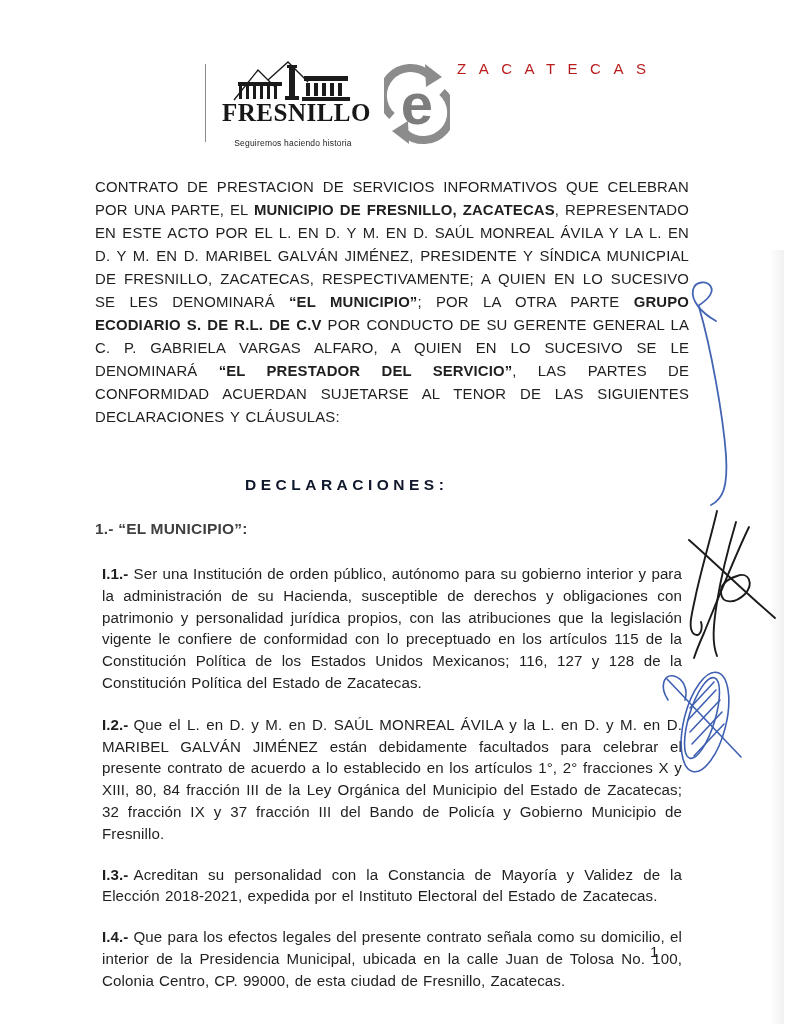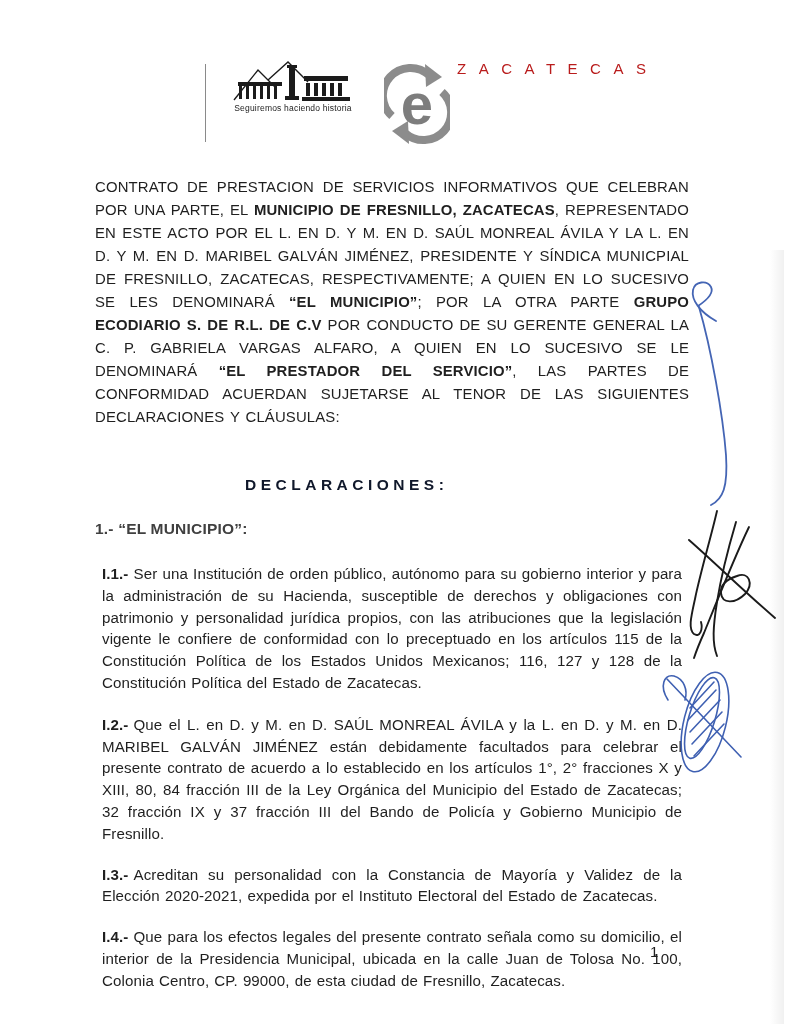--- a/index.html
+++ b/index.html
@@ -15,21 +15,21 @@
   
   .hdr{position:absolute;top:52px;left:0;width:791px;height:120px;}
   .seal{position:absolute;left:106px;top:6px;width:92px;text-align:center;}
   .seal svg{display:block;margin:0 auto;}
   .seal-caption{font-size:7px;font-weight:700;letter-spacing:.4px;color:#2d2d2d;margin-top:1px;}
   .seal-years{font-size:13px;font-weight:700;color:#141414;letter-spacing:.5px;}
   .hdr-divider{position:absolute;left:205px;top:12px;width:1px;height:78px;background:#8a8a8a;}
   .fresnillo{position:absolute;left:222px;top:8px;width:142px;text-align:center;}
   .fresnillo svg{display:block;margin:0 auto;}
   .fresnillo-name{font-family:"Liberation Serif","DejaVu Serif",serif;font-size:25px;font-weight:700;color:#171717;letter-spacing:.5px;line-height:1;margin-top:-2px;}
-  .fresnillo-tagline{font-size:8.5px;color:#1c1c1c;margin-top:1px;letter-spacing:.2px;}
+  .fresnillo-tagline{font-size:8.5px;color:#1c1c1c;margin-top:13px;letter-spacing:.2px;}
   .ecodiario{position:absolute;left:384px;top:8px;display:flex;align-items:flex-start;}
   .eco-text{margin-left:2px;}
   .eco-name{font-size:52px;font-weight:700;color:#4b4b4b;letter-spacing:-2px;line-height:1;margin-top:2px;}
   .eco-sub{font-size:15px;font-weight:400;color:#b91c1c;letter-spacing:12.5px;margin-top:0px;margin-left:5px;white-space:nowrap;}
   
   .doc{position:absolute;left:95px;top:176px;width:594px;}
   .intro{
     font-size:14.9px;line-height:23px;text-align:justify;
     letter-spacing:.15px;word-spacing:1.5px;margin:0;
   }
@@ -77,20 +77,21 @@
         <rect x="55" y="5" width="10" height="3" fill="#1b1b1b"></rect>
         <rect x="53" y="36" width="14" height="4" fill="#1b1b1b"></rect>
         <rect x="72" y="16" width="44" height="5" fill="#1b1b1b"></rect>
         <rect x="74" y="23" width="4" height="13" fill="#1b1b1b"></rect>
         <rect x="82" y="23" width="4" height="13" fill="#1b1b1b"></rect>
         <rect x="90" y="23" width="4" height="13" fill="#1b1b1b"></rect>
         <rect x="98" y="23" width="4" height="13" fill="#1b1b1b"></rect>
         <rect x="106" y="23" width="4" height="13" fill="#1b1b1b"></rect>
         <rect x="70" y="37" width="48" height="4" fill="#1b1b1b"></rect>
       </svg>
+      <div class="fresnillo-name">FRESNILLO</div>
       <div class="fresnillo-tagline">Seguiremos haciendo historia</div>
     </div>
 
     <div class="ecodiario">
       <svg width="66" height="88" viewBox="0 0 66 88">
         <path d="M8,56 A27,27 0 0 1 45,15" fill="none" stroke="#8c8c8c" stroke-width="8"></path>
         <polygon points="41,4 58,17 42,27" fill="#8c8c8c"></polygon>
         <path d="M58,32 A27,27 0 0 1 21,73" fill="none" stroke="#8c8c8c" stroke-width="8"></path>
         <polygon points="25,84 8,71 24,61" fill="#8c8c8c"></polygon>
         <text x="33" y="64" font-size="58" font-weight="700" fill="#7d7d7d" text-anchor="middle" font-family="Liberation Sans, DejaVu Sans, sans-serif">e</text>
@@ -106,21 +107,21 @@
     <p class="intro"><span>CONTRATO DE PRESTACION DE SERVICIOS INFORMATIVOS QUE CELEBRAN POR UNA PARTE, EL </span><span class="bold">MUNICIPIO DE FRESNILLO, ZACATECAS</span><span>, REPRESENTADO EN ESTE ACTO POR EL L. EN D. Y M. EN D. SAÚL MONREAL ÁVILA Y LA L. EN D. Y M. EN D. MARIBEL GALVÁN JIMÉNEZ, PRESIDENTE Y SÍNDICA MUNICPIAL DE FRESNILLO, ZACATECAS, RESPECTIVAMENTE; A QUIEN EN LO SUCESIVO SE LES DENOMINARÁ </span><span class="bold">“EL MUNICIPIO”</span><span>; POR LA OTRA PARTE </span><span class="bold">GRUPO ECODIARIO S. DE R.L. DE C.V</span><span> POR CONDUCTO DE SU GERENTE GENERAL LA C. P. GABRIELA VARGAS ALFARO, A QUIEN EN LO SUCESIVO SE LE DENOMINARÁ </span><span class="bold">“EL PRESTADOR DEL SERVICIO”</span><span>, LAS PARTES DE CONFORMIDAD ACUERDAN SUJETARSE AL TENOR DE LAS SIGUIENTES DECLARACIONES Y CLÁUSULAS:</span></p>
 
     <div class="decl-heading">DECLARACIONES:</div>
 
     <div class="section-heading">1.- “EL MUNICIPIO”:</div>
 
     <p class="clause c1"><span class="clause-prefix">I.1.-</span><span>Ser una Institución de orden público, autónomo para su gobierno interior y para la administración de su Hacienda, susceptible de derechos y obligaciones con patrimonio y personalidad jurídica propios, con las atribuciones que la legislación vigente le confiere de conformidad con lo preceptuado en los artículos 115 de la Constitución Política de los Estados Unidos Mexicanos; 116, 127 y 128 de la Constitución Política del Estado de Zacatecas.</span></p>
 
     <p class="clause c2"><span class="clause-prefix">I.2.-</span><span>Que el L. en D. y M. en D. SAÚL MONREAL ÁVILA y la L. en D. y M. en D. MARIBEL GALVÁN JIMÉNEZ están debidamente facultados para celebrar el presente contrato de acuerdo a lo establecido en los artículos 1°, 2° fracciones X y XIII, 80, 84 fracción III de la Ley Orgánica del Municipio del Estado de Zacatecas; 32 fracción IX y 37 fracción III del Bando de Policía y Gobierno Municipio de Fresnillo.</span></p>
 
-    <p class="clause c3"><span class="clause-prefix">I.3.-</span><span>Acreditan su personalidad con la Constancia de Mayoría y Validez de la Elección 2020-2021, expedida por el Instituto Electoral del Estado de Zacatecas.</span></p>
+    <p class="clause c3"><span class="clause-prefix">I.3.-</span><span>Acreditan su personalidad con la Constancia de Mayoría y Validez de la Elección 2018-2021, expedida por el Instituto Electoral del Estado de Zacatecas.</span></p>
 
     <p class="clause c4"><span class="clause-prefix">I.4.-</span><span>Que para los efectos legales del presente contrato señala como su domicilio, el interior de la Presidencia Municipal, ubicada en la calle Juan de Tolosa No. 100, Colonia Centro, CP. 99000, de esta ciudad de Fresnillo, Zacatecas.</span></p>
   </div>
 
   <div class="page-number">1</div>
 
   <svg class="ink" width="791" height="1024" viewBox="0 0 791 1024">
 
     <g stroke="#3558ae" stroke-width="1.8" fill="none" stroke-linecap="round" opacity=".92">
       <path d="M716,321 C700,312 691,300 693,290 C695,281 707,280 711,287 C714,293 707,300 698,306"></path>

